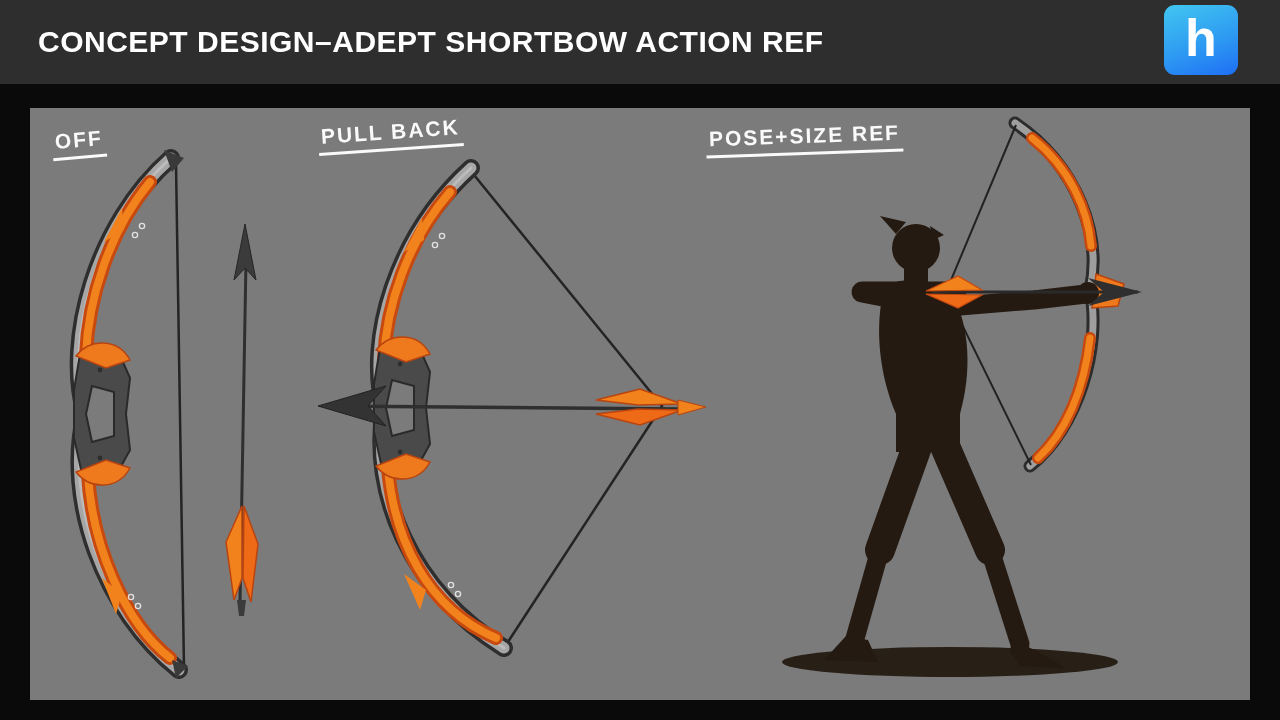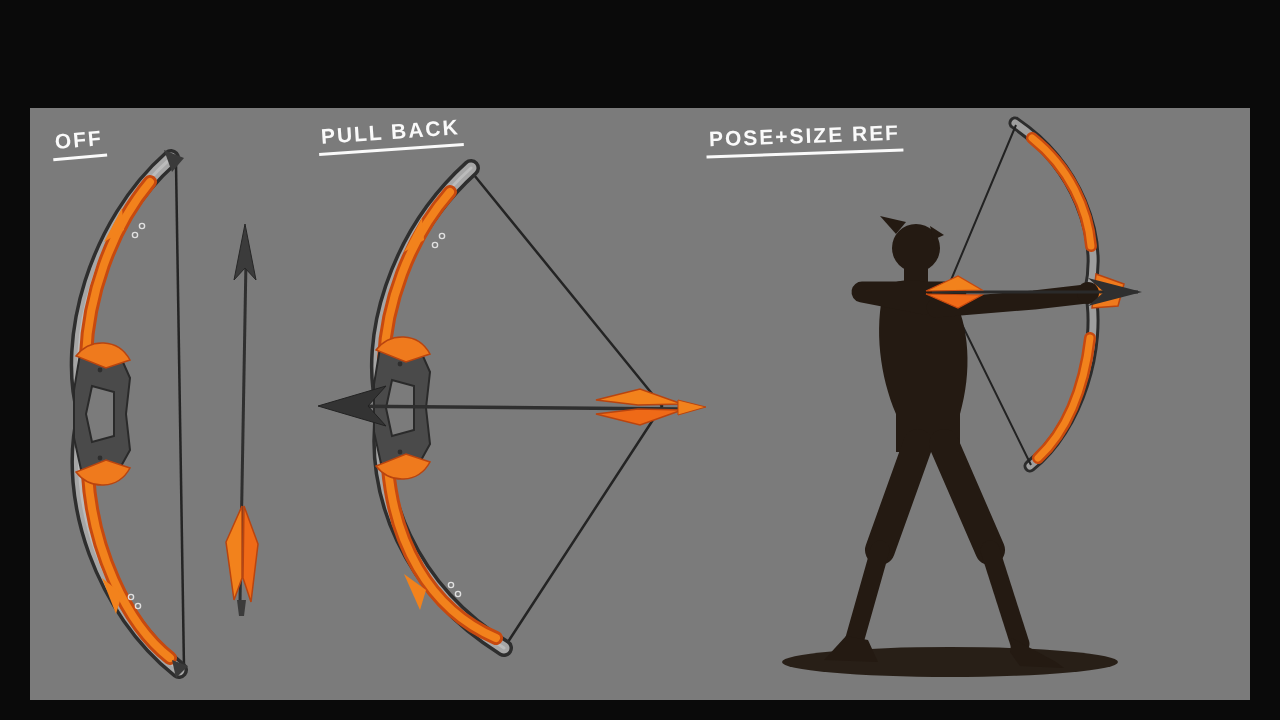--- a/index.html
+++ b/index.html
@@ -48,20 +48,26 @@
   }
   .label-off  { left:22px;  top:20px; transform:rotate(-5deg); }
   .label-pull { left:288px; top:12px; transform:rotate(-4deg); }
   .label-pose { left:676px; top:16px; transform:rotate(-2deg); }
 </style>
 </head>
 <body>
 
 <div class="page">
 
+  <div class="header">
+    <div class="title">CONCEPT DESIGN–ADEPT SHORTBOW ACTION REF</div>
+    <div class="logo">
+      <span>h</span>
+    </div>
+  </div>
 
   <div class="canvas">
 
     <div class="hand-label label-off">OFF</div>
     <div class="hand-label label-pull">PULL BACK</div>
     <div class="hand-label label-pose">POSE+SIZE REF</div>
 
     <svg width="1220" height="592" viewBox="0 0 1220 592">
 
       <g>

